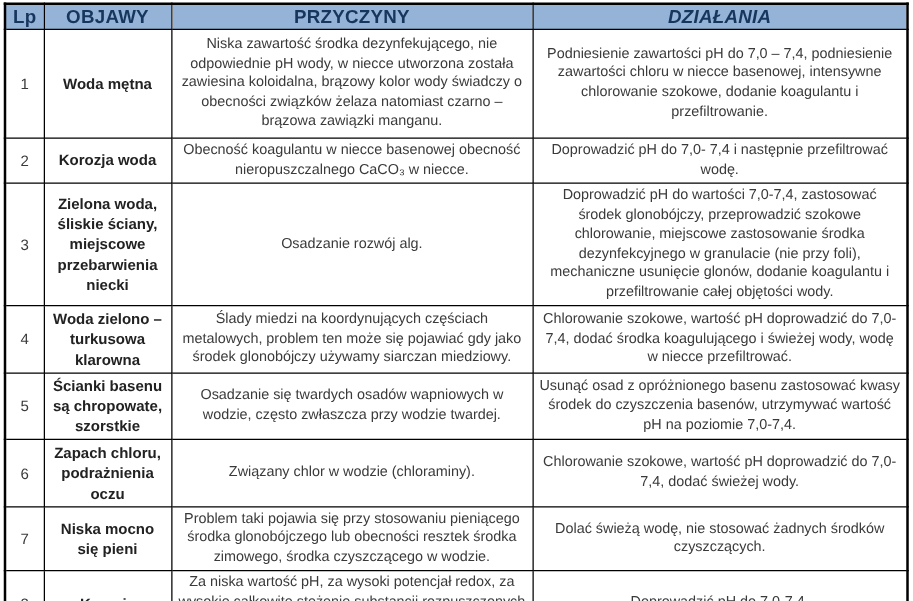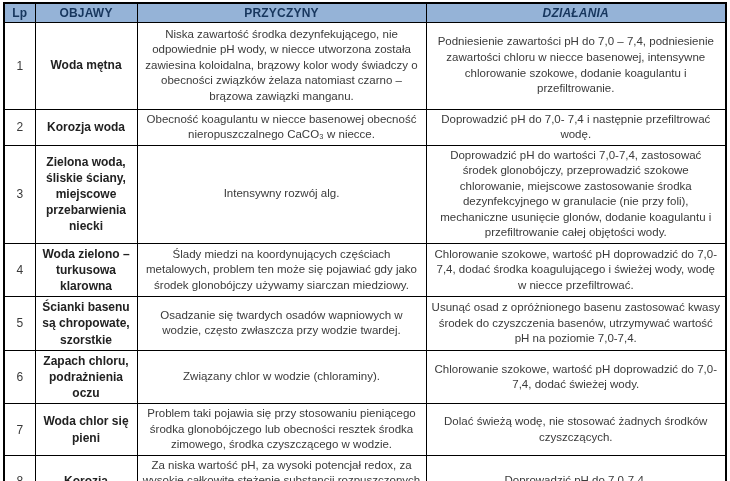--- a/index.html
+++ b/index.html
@@ -33,21 +33,21 @@
     overflow: hidden;
   }
   th.col-lp   { width: 31px; }
   th.col-obj  { width: 102px; margin-left: 15px; }
   th.col-przy { width: 289px; }
   th.col-dzi  { width: auto; font-style: italic; }
 
   table.pool-table thead th {
     background: #95b3d7;
     color: #17365d;
-    font-size: 12px;
+    font-size: 15px;
     font-weight: bold;
     height: 19px;
     padding: 1px 4px;
     letter-spacing: 0.2px;
   }
   td.lp-cell {
     font-size: 12px;
     color: #3a3a3a;
   }
   td.objawy-cell {
@@ -84,21 +84,21 @@
       </tr>
       <tr style="height:33px">
         <td class="lp-cell">2</td>
         <td class="objawy-cell">Korozja woda</td>
         <td class="text-cell">Obecność koagulantu w niecce basenowej obecność nieropuszczalnego CaCO₃ w niecce.</td>
         <td class="text-cell">Doprowadzić pH do 7,0- 7,4 i następnie przefiltrować wodę.</td>
       </tr>
       <tr style="height:91px">
         <td class="lp-cell">3</td>
         <td class="objawy-cell">Zielona woda, śliskie ściany, miejscowe przebarwienia niecki</td>
-        <td class="text-cell">Intensywny rozwój alg.</td>
+        <td class="text-cell">Osadzanie rozwój alg.</td>
         <td class="text-cell">Doprowadzić pH do wartości 7,0-7,4, zastosować środek glonobójczy, przeprowadzić szokowe chlorowanie, miejscowe zastosowanie środka dezynfekcyjnego w granulacie (nie przy foli), mechaniczne usunięcie glonów, dodanie koagulantu i przefiltrowanie całej objętości wody.</td>
       </tr>
       <tr style="height:50px">
         <td class="lp-cell">4</td>
         <td class="objawy-cell">Woda zielono – turkusowa klarowna</td>
         <td class="text-cell">Ślady miedzi na koordynujących częściach metalowych, problem ten może się pojawiać gdy jako środek glonobójczy używamy siarczan miedziowy.</td>
         <td class="text-cell">Chlorowanie szokowe, wartość pH doprowadzić do 7,0-7,4, dodać środka koagulującego i świeżej wody, wodę w niecce przefiltrować.</td>
       </tr>
       <tr style="height:47px">
         <td class="lp-cell">5</td>
@@ -107,21 +107,21 @@
         <td class="text-cell">Usunąć osad z opróżnionego basenu zastosować kwasy środek do czyszczenia basenów, utrzymywać wartość pH na poziomie 7,0-7,4.</td>
       </tr>
       <tr style="height:40px">
         <td class="lp-cell">6</td>
         <td class="objawy-cell">Zapach chloru, podrażnienia oczu</td>
         <td class="text-cell">Związany chlor w wodzie (chloraminy).</td>
         <td class="text-cell">Chlorowanie szokowe, wartość pH doprowadzić do 7,0-7,4, dodać świeżej wody.</td>
       </tr>
       <tr style="height:50px">
         <td class="lp-cell">7</td>
-        <td class="objawy-cell">Woda chlor się pieni</td>
+        <td class="objawy-cell">Niska mocno się pieni</td>
         <td class="text-cell">Problem taki pojawia się przy stosowaniu pieniącego środka glonobójczego lub obecności resztek środka zimowego, środka czyszczącego w wodzie.</td>
         <td class="text-cell">Dolać świeżą wodę, nie stosować żadnych środków czyszczących.</td>
       </tr>
       <tr style="height:50px">
         <td class="lp-cell">8</td>
         <td class="objawy-cell">Korozja</td>
         <td class="text-cell">Za niska wartość pH, za wysoki potencjał redox, za wysokie całkowite stężenie substancji rozpuszczonych (TDS)</td>
         <td class="text-cell">Doprowadzić pH do 7,0-7,4.</td>
       </tr>
     </tbody>

